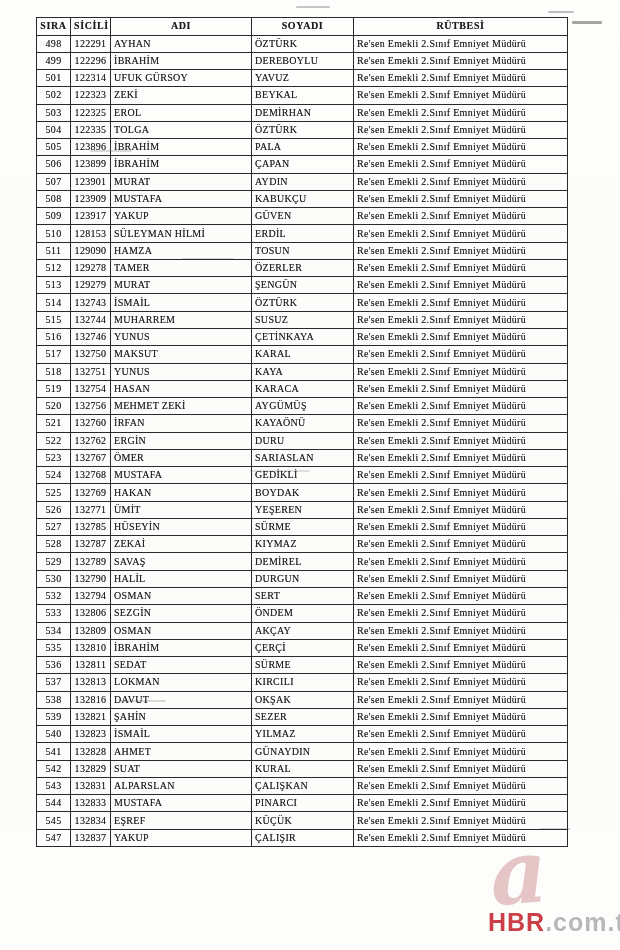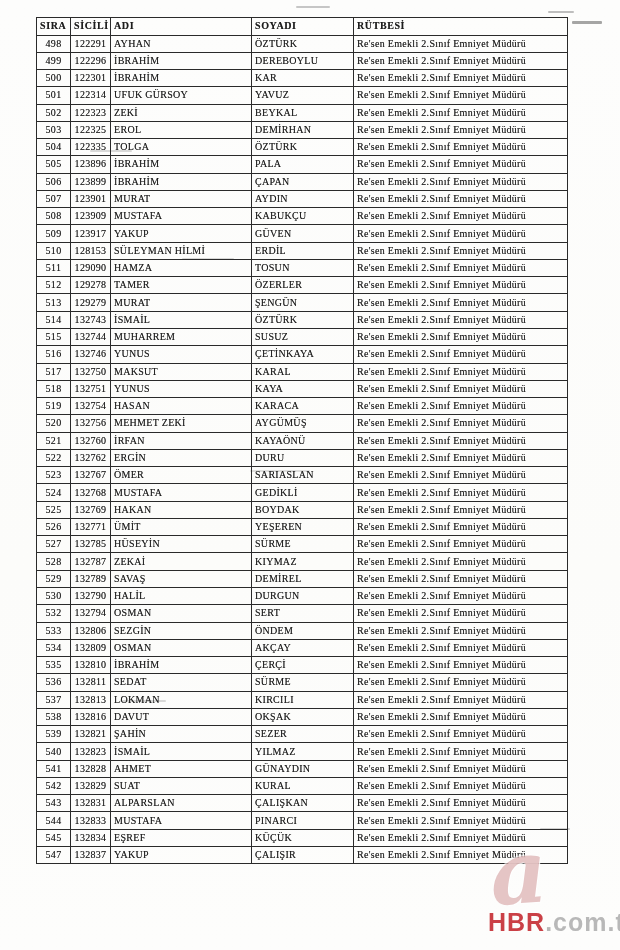--- a/index.html
+++ b/index.html
@@ -17,21 +17,21 @@
     width:531px;color:#1d1d1d;
     text-shadow:0 0 0.5px rgba(20,20,20,0.55);
   }
   table.roster th, table.roster td{
     border:1px solid #2a2a2a;
     font-size:10px;line-height:12px;
     white-space:nowrap;overflow:hidden;
     padding:0 3px;letter-spacing:0.3px;
   }
   table.roster th{
-    height:16.5px;font-weight:bold;text-align:left;
+    height:16.5px;font-weight:bold;text-align:center;
     letter-spacing:0.6px;border-bottom-width:1.5px;
   }
   table.roster{border:1.6px solid #222;}
   table.roster td{height:16.28px;}
   td.c0,td.c1{text-align:center;padding:0 1px;}
   td.c2,td.c3,td.c4{text-align:left;}
   .artifact{position:absolute;background:#3a3a3a;border-radius:1px;pointer-events:none;}
   .watermark{position:absolute;left:468px;top:852px;width:152px;height:98px;z-index:5;}
   .wm-a{
     position:absolute;left:22px;top:-24px;
@@ -96,27 +96,20 @@
           <td class="c4">Re'sen Emekli 2.Sınıf Emniyet Müdürü</td>
         </tr>
         <tr>
           <td class="c0">499</td>
           <td class="c1">122296</td>
           <td class="c2">İBRAHİM</td>
           <td class="c3">DEREBOYLU</td>
           <td class="c4">Re'sen Emekli 2.Sınıf Emniyet Müdürü</td>
         </tr>
         <tr>
-          <td class="c0">500</td>
-          <td class="c1">122301</td>
-          <td class="c2">İBRAHİM</td>
-          <td class="c3">KAR</td>
-          <td class="c4">Re'sen Emekli 2.Sınıf Emniyet Müdürü</td>
-        </tr>
-        <tr>
           <td class="c0">501</td>
           <td class="c1">122314</td>
           <td class="c2">UFUK GÜRSOY</td>
           <td class="c3">YAVUZ</td>
           <td class="c4">Re'sen Emekli 2.Sınıf Emniyet Müdürü</td>
         </tr>
         <tr>
           <td class="c0">502</td>
           <td class="c1">122323</td>
           <td class="c2">ZEKİ</td>

